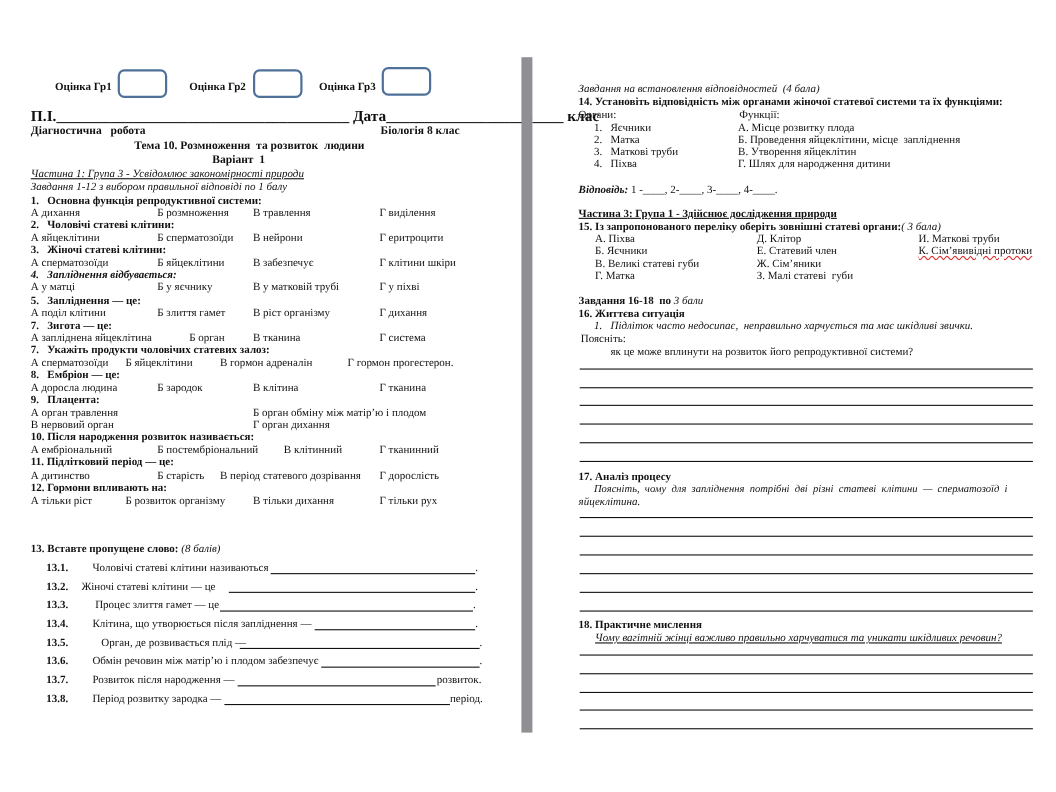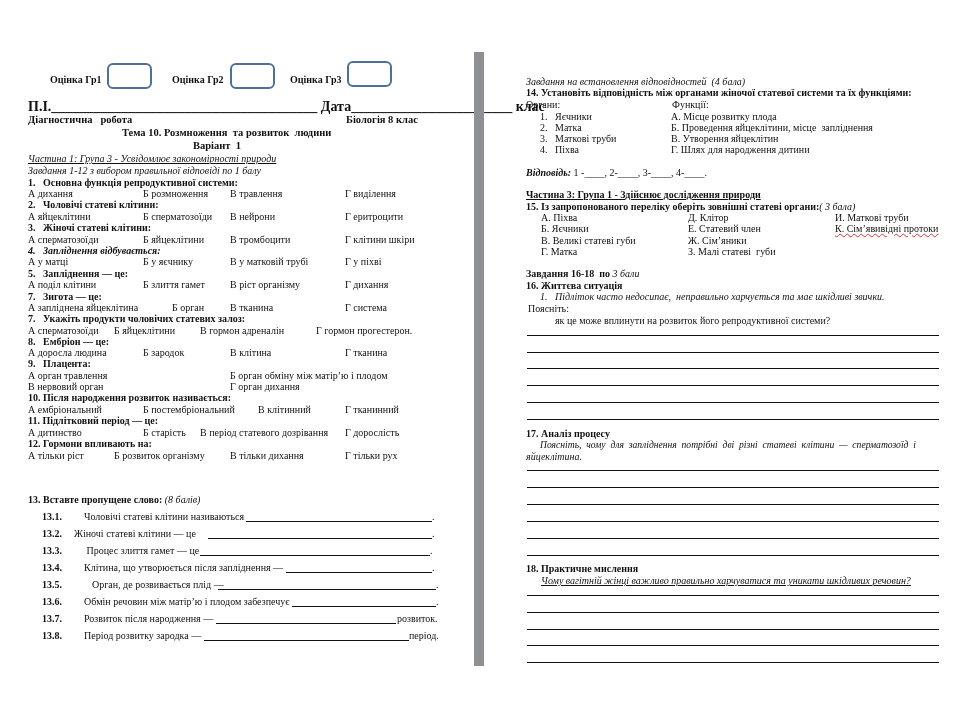--- a/index.html
+++ b/index.html
@@ -51,21 +51,21 @@
 
   <span class="t b" style="left:28px;top:199px;white-space:pre;">2.   Чоловічі статеві клітини:</span>
   <span class="t" style="left:28px;top:211px;">А яйцеклітини</span>
   <span class="t" style="left:143px;top:211px;">Б сперматозоїди</span>
   <span class="t" style="left:230px;top:211px;">В нейрони</span>
   <span class="t" style="left:345px;top:211px;">Г еритроцити</span>
 
   <span class="t b" style="left:28px;top:222px;white-space:pre;">3.   Жіночі статеві клітини:</span>
   <span class="t" style="left:28px;top:234px;">А сперматозоїди</span>
   <span class="t" style="left:143px;top:234px;">Б яйцеклітини</span>
-  <span class="t" style="left:230px;top:234px;">В тромбоцити</span>
+  <span class="t" style="left:230px;top:234px;">В забезпечує</span>
   <span class="t" style="left:345px;top:234px;">Г клітини шкіри</span>
 
   <span class="t b i" style="left:28px;top:245px;white-space:pre;">4.   Запліднення відбувається:</span>
   <span class="t" style="left:28px;top:256px;">А у матці</span>
   <span class="t" style="left:143px;top:256px;">Б у яєчнику</span>
   <span class="t" style="left:230px;top:256px;">В у матковій трубі</span>
   <span class="t" style="left:345px;top:256px;">Г у піхві</span>
 
   <span class="t b" style="left:28px;top:268px;white-space:pre;">5.   Запліднення — це:</span>
   <span class="t" style="left:28px;top:279px;">А поділ клітини</span>

